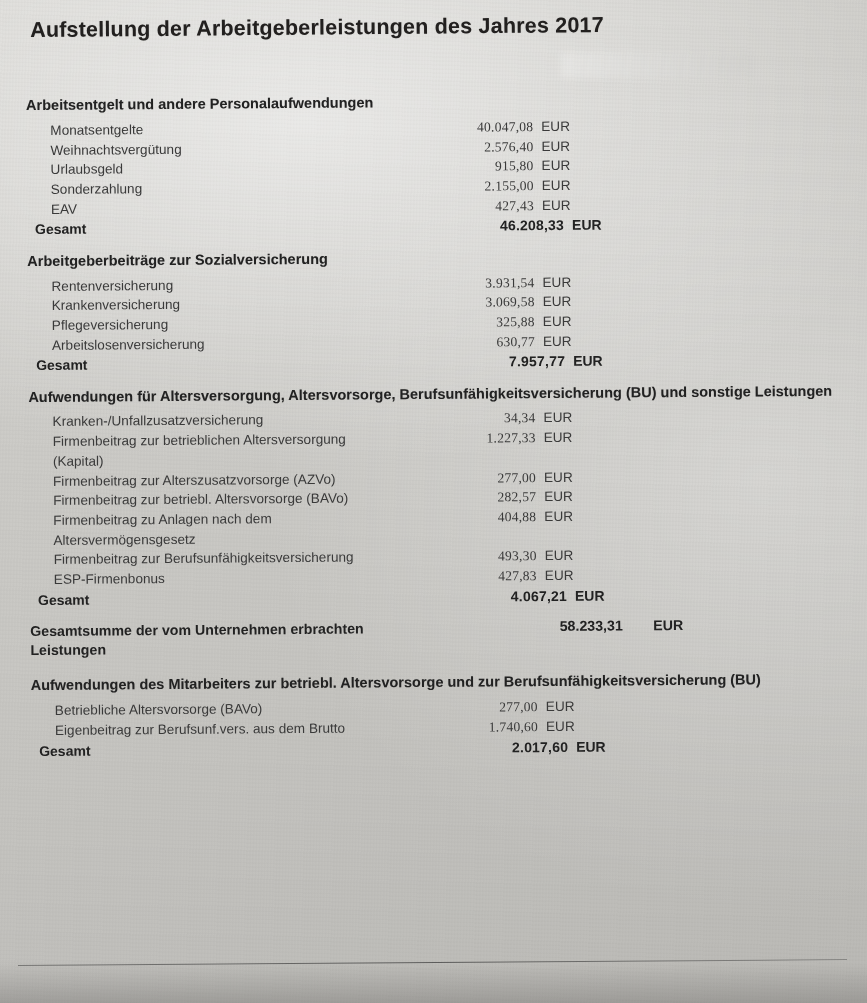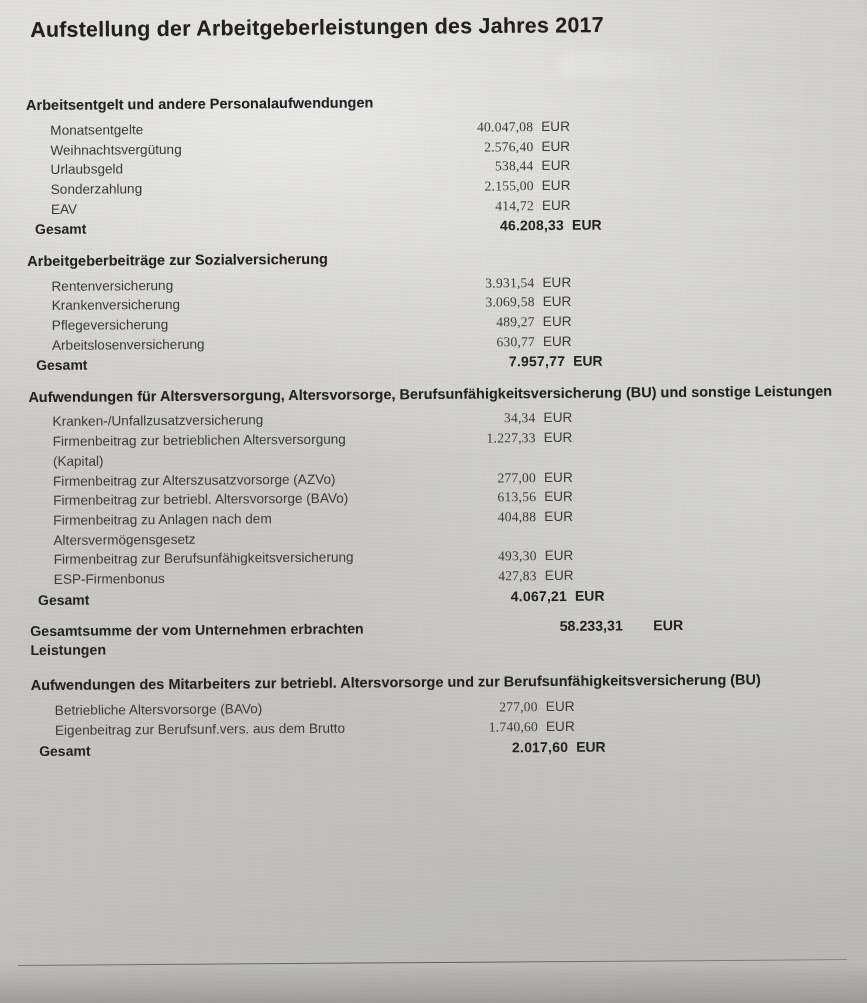--- a/index.html
+++ b/index.html
@@ -207,31 +207,31 @@
             <span class="amount">40.047,08</span>
             <span class="cur">EUR</span>
           </div>
           <div class="row">
             <span class="label">Weihnachtsvergütung</span>
             <span class="amount">2.576,40</span>
             <span class="cur">EUR</span>
           </div>
           <div class="row">
             <span class="label">Urlaubsgeld</span>
-            <span class="amount">538,44</span>
+            <span class="amount">915,80</span>
             <span class="cur">EUR</span>
           </div>
           <div class="row">
             <span class="label">Sonderzahlung</span>
             <span class="amount">2.155,00</span>
             <span class="cur">EUR</span>
           </div>
           <div class="row">
             <span class="label">EAV</span>
-            <span class="amount">414,72</span>
+            <span class="amount">427,43</span>
             <span class="cur">EUR</span>
           </div>
           <div class="row total">
             <span class="label">Gesamt</span>
             <span class="total-amount">46.208,33</span>
             <span class="total-cur">EUR</span>
           </div>
         </div>
       </div>
 
@@ -243,21 +243,21 @@
             <span class="amount">3.931,54</span>
             <span class="cur">EUR</span>
           </div>
           <div class="row">
             <span class="label">Krankenversicherung</span>
             <span class="amount">3.069,58</span>
             <span class="cur">EUR</span>
           </div>
           <div class="row">
             <span class="label">Pflegeversicherung</span>
-            <span class="amount">489,27</span>
+            <span class="amount">325,88</span>
             <span class="cur">EUR</span>
           </div>
           <div class="row">
             <span class="label">Arbeitslosenversicherung</span>
             <span class="amount">630,77</span>
             <span class="cur">EUR</span>
           </div>
           <div class="row total">
             <span class="label">Gesamt</span>
             <span class="total-amount">7.957,77</span>
@@ -281,21 +281,21 @@
             <span class="amount">1.227,33</span>
             <span class="cur">EUR</span>
           </div>
           <div class="row">
             <span class="label">Firmenbeitrag zur Alterszusatzvorsorge (AZVo)</span>
             <span class="amount">277,00</span>
             <span class="cur">EUR</span>
           </div>
           <div class="row">
             <span class="label">Firmenbeitrag zur betriebl. Altersvorsorge (BAVo)</span>
-            <span class="amount">613,56</span>
+            <span class="amount">282,57</span>
             <span class="cur">EUR</span>
           </div>
           <div class="row">
             <span class="label">Firmenbeitrag zu Anlagen nach dem
 Altersvermögensgesetz</span>
             <span class="amount">404,88</span>
             <span class="cur">EUR</span>
           </div>
           <div class="row">
             <span class="label">Firmenbeitrag zur Berufsunfähigkeitsversicherung</span>

